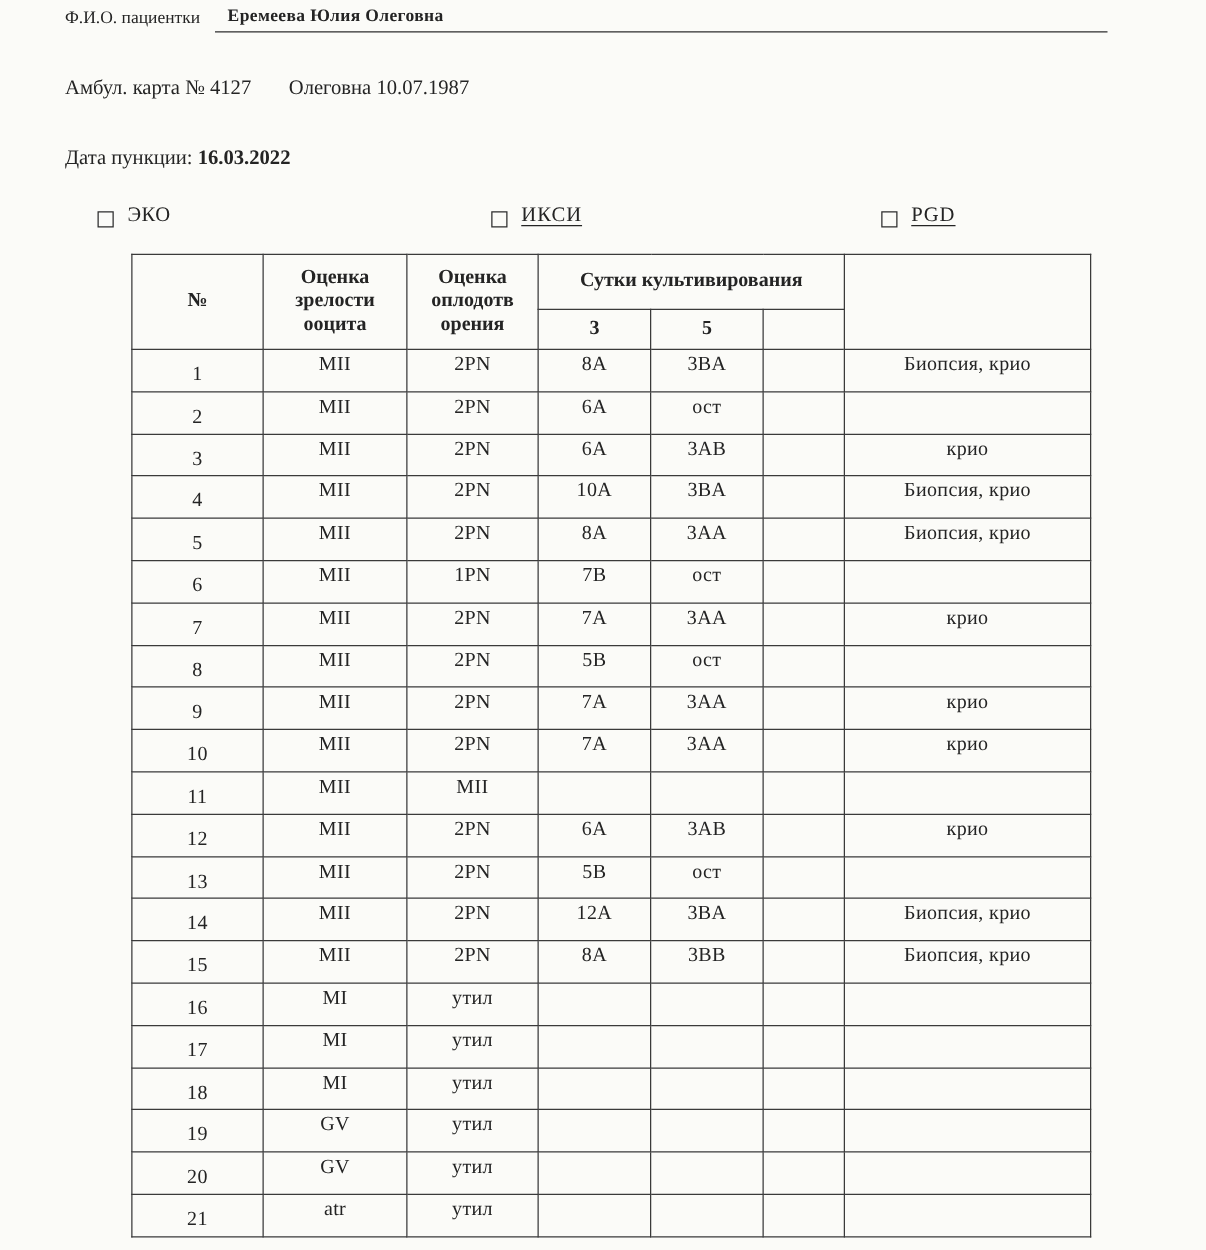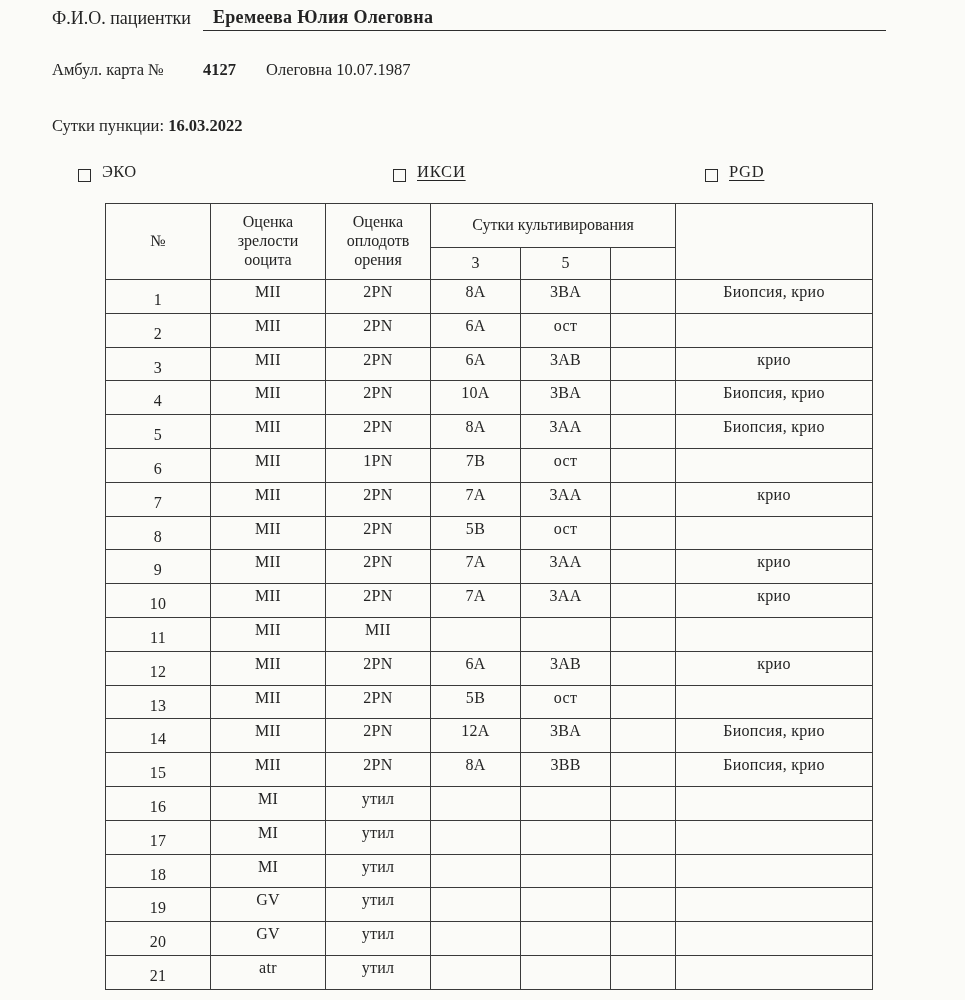--- a/index.html
+++ b/index.html
@@ -10,37 +10,37 @@
     color: #242424;
     font-family: "Liberation Serif", "DejaVu Serif", serif;
     overflow: hidden;
   }
   .sheet { position: absolute; inset: 0; }
 
   
   .line1 {
     position: absolute; left: 52px; top: 5px; right: 79px;
     display: flex; align-items: flex-end;
-    font-size: 18px; line-height: 1.35;
+    font-size: 14px; line-height: 1.35;
   }
   .line1 .lbl { white-space: nowrap; padding-bottom: 1px; }
   .name-slot {
     flex: 1;
     margin-left: 12px;
     padding: 0 0 1px 10px;
     border-bottom: 1.6px solid #2e2e2e;
     font-weight: bold;
     letter-spacing: .3px;
     white-space: nowrap;
   }
   .line2 {
     position: absolute; left: 52px; top: 60px;
     font-size: 16.5px; display: flex; gap: 30px; white-space: nowrap;
   }
-  .line2 b { font-weight: bold; margin-left: 35px; }
+  .line2 b { font-weight: normal; }
   .line3 {
     position: absolute; left: 52px; top: 116px;
     font-size: 16.5px; white-space: nowrap;
   }
   .line3 b { font-weight: bold; }
 
   
   .chk {
     position: absolute; top: 162px;
     display: flex; align-items: flex-end; gap: 11px;
@@ -67,21 +67,21 @@
     border-collapse: collapse;
     table-layout: fixed;
     font-size: 16px;
   }
   table.embryo th, table.embryo td {
     border: 1.5px solid #3a3a3a;
     text-align: center;
     overflow: hidden;
   }
   table.embryo thead th {
-    font-weight: normal;
+    font-weight: bold;
     line-height: 1.18;
     vertical-align: middle;
     padding: 2px 4px;
   }
   tr.head-top { height: 44px; }
   tr.head-sub { height: 32px; }
   table.embryo tbody tr { height: 33.8px; }
   table.embryo tbody td {
     vertical-align: top;
     padding-top: 2px;
@@ -101,21 +101,21 @@
     <span class="lbl">Ф.И.О. пациентки</span>
     <span class="name-slot">Еремеева Юлия Олеговна</span>
   </div>
 
   <div class="line2">
     <span><span>Амбул. карта №</span> <b>4127</b></span>
     <span><span>Олеговна</span> <span>10.07.1987</span></span>
   </div>
 
   <div class="line3">
-    <span>Сутки пункции:</span>
+    <span>Дата пункции:</span>
     <b>16.03.2022</b>
   </div>
 
   <div class="chk" style="left:78px">
     <span class="box"></span>
     <span class="chk-label">ЭКО</span>
   </div>
   <div class="chk" style="left:393px">
     <span class="box"></span>
     <span class="chk-label emph">ИКСИ</span>

